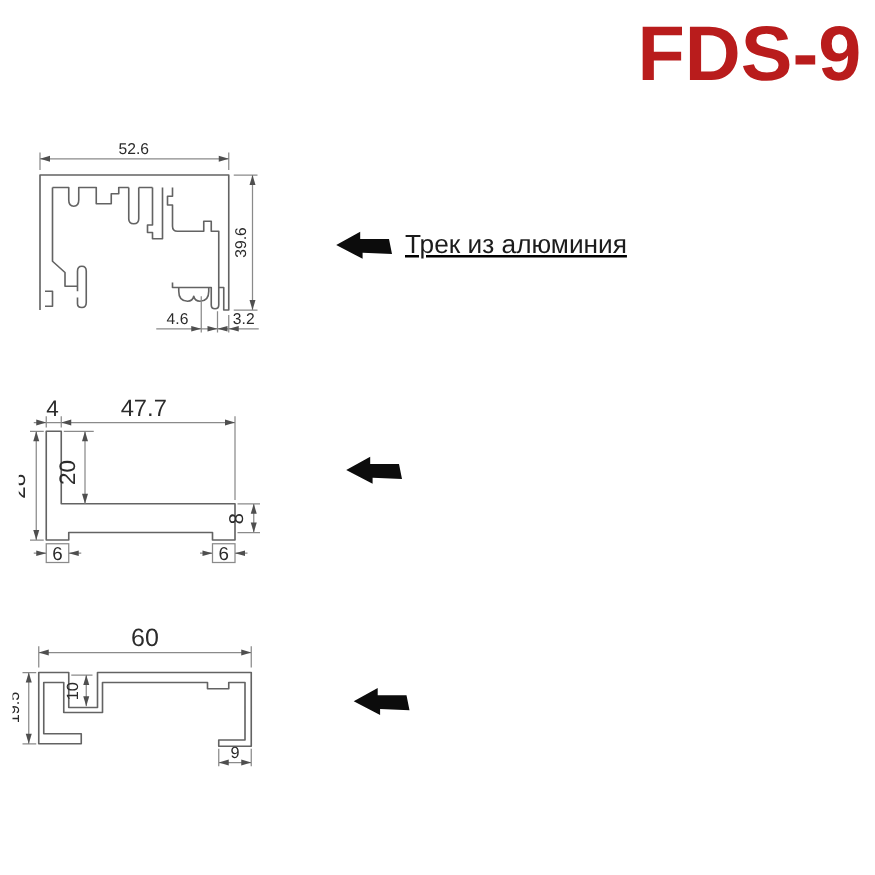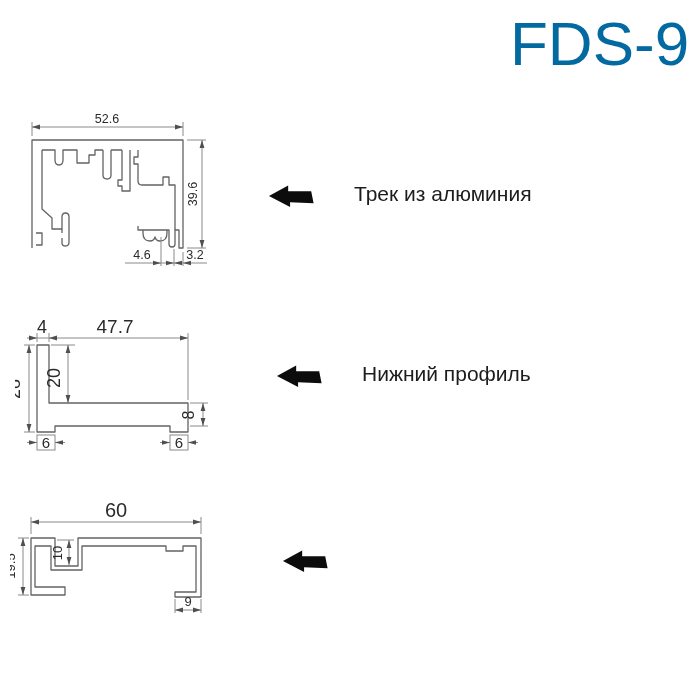--- a/index.html
+++ b/index.html
@@ -1,19 +1,19 @@
 <!DOCTYPE html>
 <html><head>
 <meta charset="utf-8">
 <style>
   html,body{margin:0;padding:0;background:#ffffff;}
   body{width:700px;height:700px;position:relative;font-family:"Liberation Sans",sans-serif;overflow:hidden;}
-  .title{position:absolute;top:8px;left:510px;width:180px;font-size:62px;font-weight:400;color:#0369a1;letter-spacing:0px;white-space:nowrap;}
+  .title{position:absolute;top:8px;left:510px;width:180px;font-size:62px;font-weight:700;color:#b91c1c;letter-spacing:0px;white-space:nowrap;}
   .drawing{position:absolute;}
-  .row{position:absolute;display:flex;gap:38px;}
+  .row{position:absolute;display:flex;align-items:center;gap:8px;text-decoration:underline;}
   .row .label{font-size:21px;color:#1c1c1c;white-space:nowrap;}
   .pline{fill:none;stroke:#636363;stroke-width:1.3;stroke-linejoin:round;}
   .dline{fill:none;stroke:#8a8a8a;stroke-width:1;}
   .ah{fill:#4f4f4f;stroke:none;}
   text.dim{fill:#2b2b2b;font-family:"Liberation Sans",sans-serif;}
   .d12{font-size:12.5px;}
   .d13{font-size:13px;}
   .d15{font-size:15px;}
   .d16{font-size:16px;}
   .d18{font-size:18px;}
@@ -119,20 +119,19 @@
   <svg width="48" height="28" viewBox="0 0 50 28">
     <polygon points="1,14 21,3 21,9 45,9 47.5,21.5 23,20.5 23,25.5" fill="#0c0c0c"></polygon>
   </svg>
   <span class="label">Трек из алюминия</span>
 </div>
 
 <div class="row" style="left:276px;top:362px;">
   <svg width="48" height="28" viewBox="0 0 50 28">
     <polygon points="1,14 21,3 21,9 45,9 47.5,21.5 23,20.5 23,25.5" fill="#0c0c0c"></polygon>
   </svg>
-  <span class="label">Нижний профиль</span>
 </div>
 
 <div class="row" style="left:282px;top:547px;">
   <svg width="48" height="28" viewBox="0 0 50 28">
     <polygon points="1,14 21,3 21,9 45,9 47.5,21.5 23,20.5 23,25.5" fill="#0c0c0c"></polygon>
   </svg>
 </div>
 
 </body></html>

